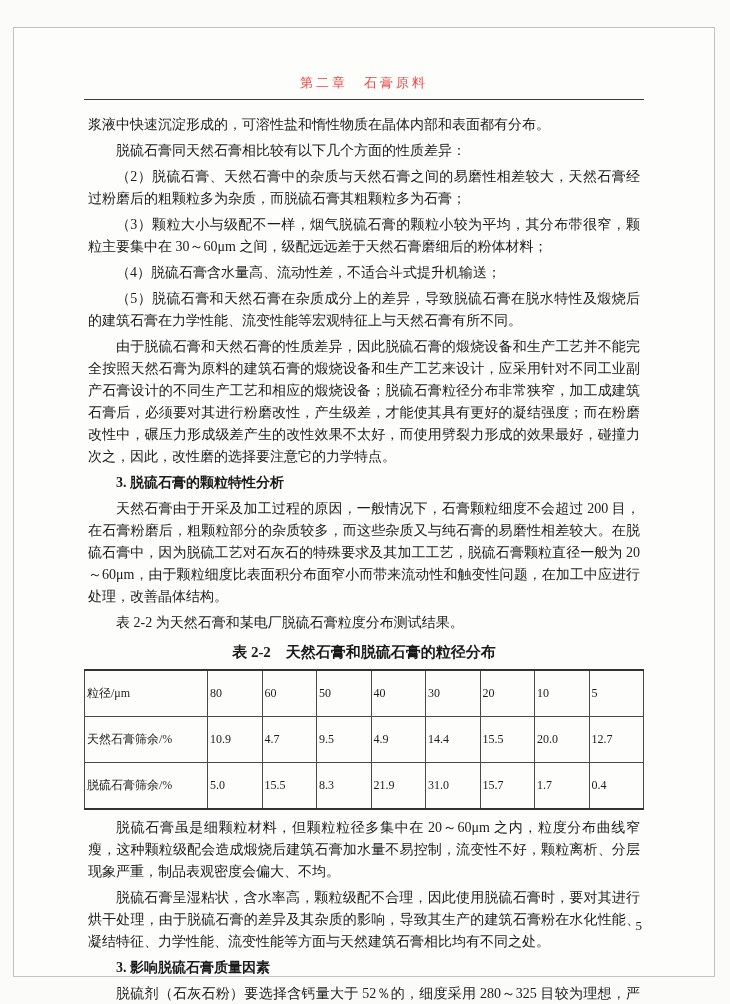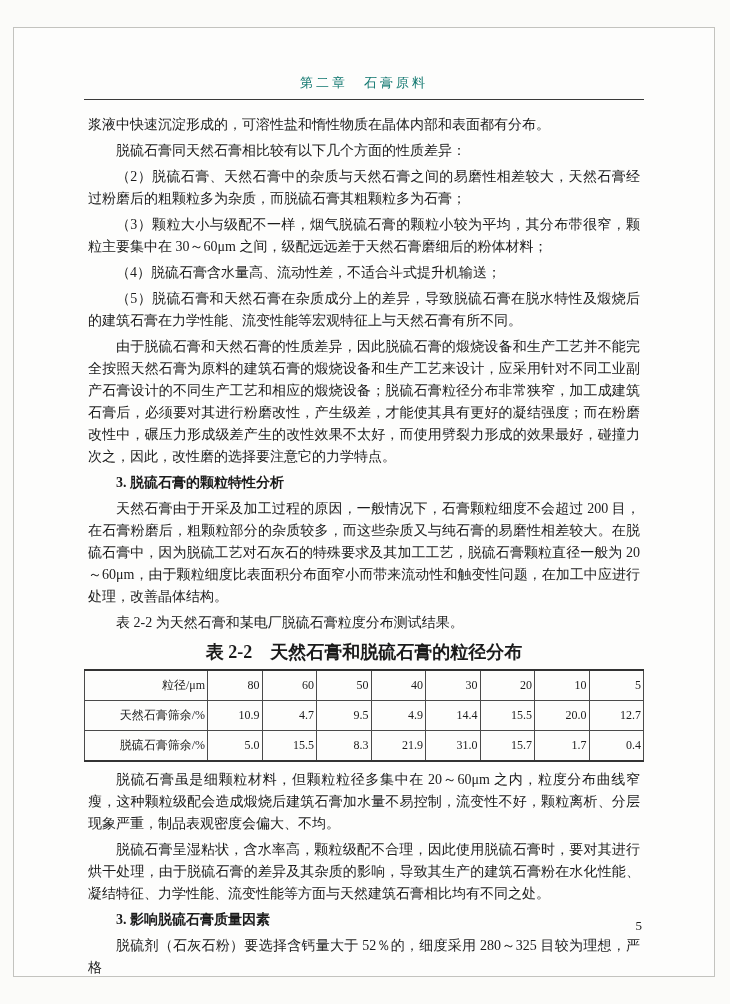--- a/index.html
+++ b/index.html
@@ -22,21 +22,21 @@
     height: 950px;
     background: #fdfdfc;
     border: 1px solid #c3c3bf;
     box-sizing: border-box;
   }
   .header-title {
     margin-top: 46px;
     text-align: center;
     font-size: 13px;
     letter-spacing: 3px;
-    color: #0f766e;
+    color: #ef4444;
   }
   .header-rule {
     height: 0;
     border-bottom: 1px solid #3a3a3a;
     margin: 7px 70px 0 70px;
   }
   .content {
     margin: 14px 70px 0 70px;
     font-size: 14px;
     line-height: 22px;
@@ -52,35 +52,35 @@
   }
   .content p.heading {
     font-weight: bold;
   }
   .table-block {
     margin: 9px 0 7px 0;
   }
   .table-caption {
     text-align: center;
     font-weight: bold;
-    font-size: 18px;
+    font-size: 15px;
     line-height: 18px;
     margin-bottom: 8px;
   }
   table.data-table {
     width: 100%;
     border-collapse: collapse;
     font-size: 12px;
     table-layout: fixed;
   }
   table.data-table th,
   table.data-table td {
     border: 1px solid #4a4a4a;
-    text-align: right;
-    padding: 8px 2px;
+    text-align: left;
+    padding: 16px 2px;
     font-weight: normal;
     line-height: 13px;
   }
   table.data-table {
     border-top: 2px solid #333;
     border-bottom: 2px solid #333;
   }
   table.data-table .label-col {
     width: 118px;
   }

